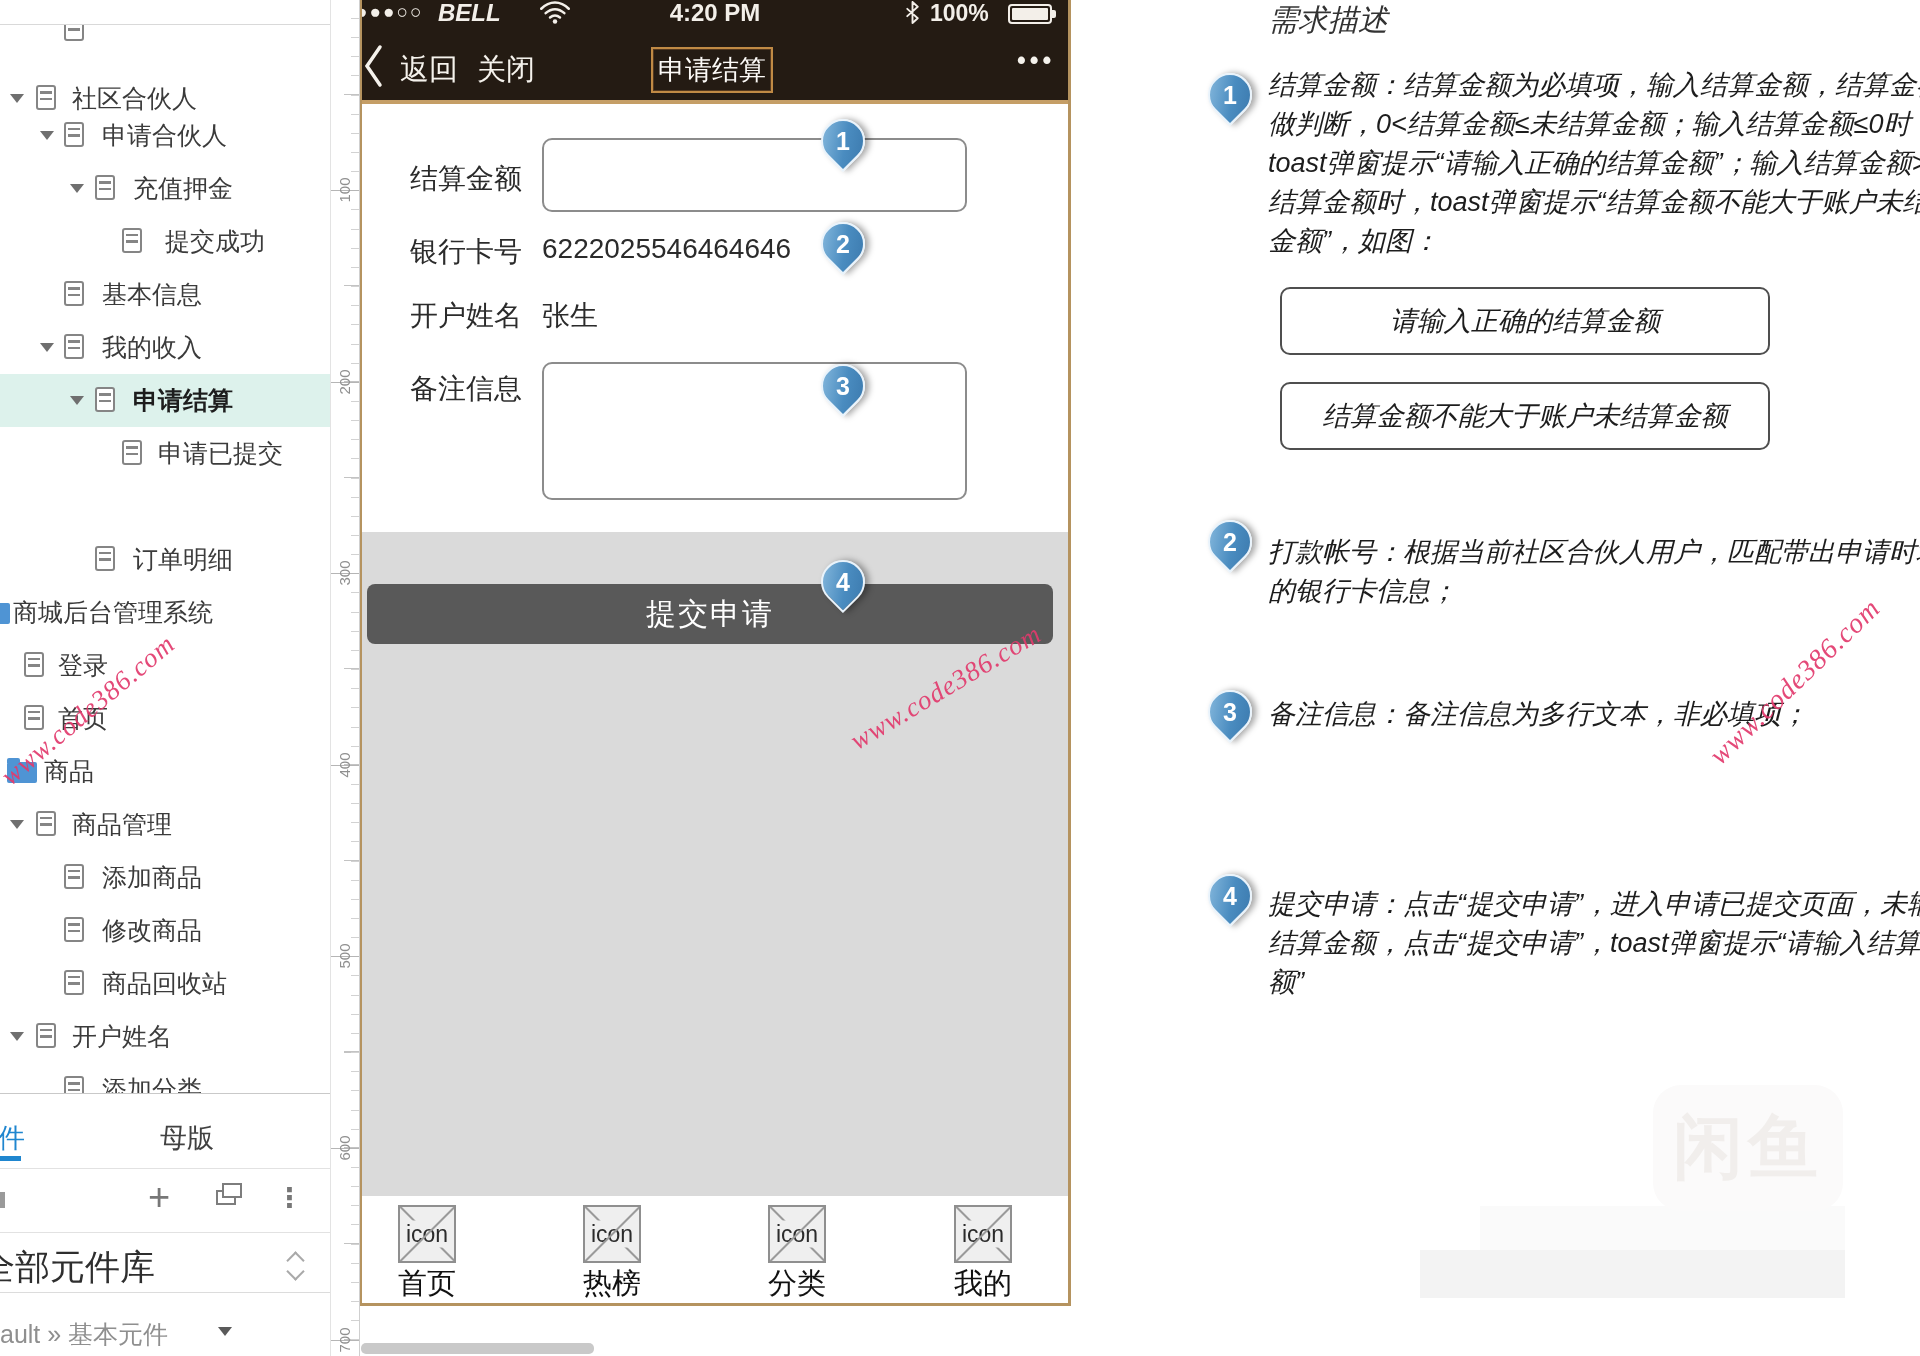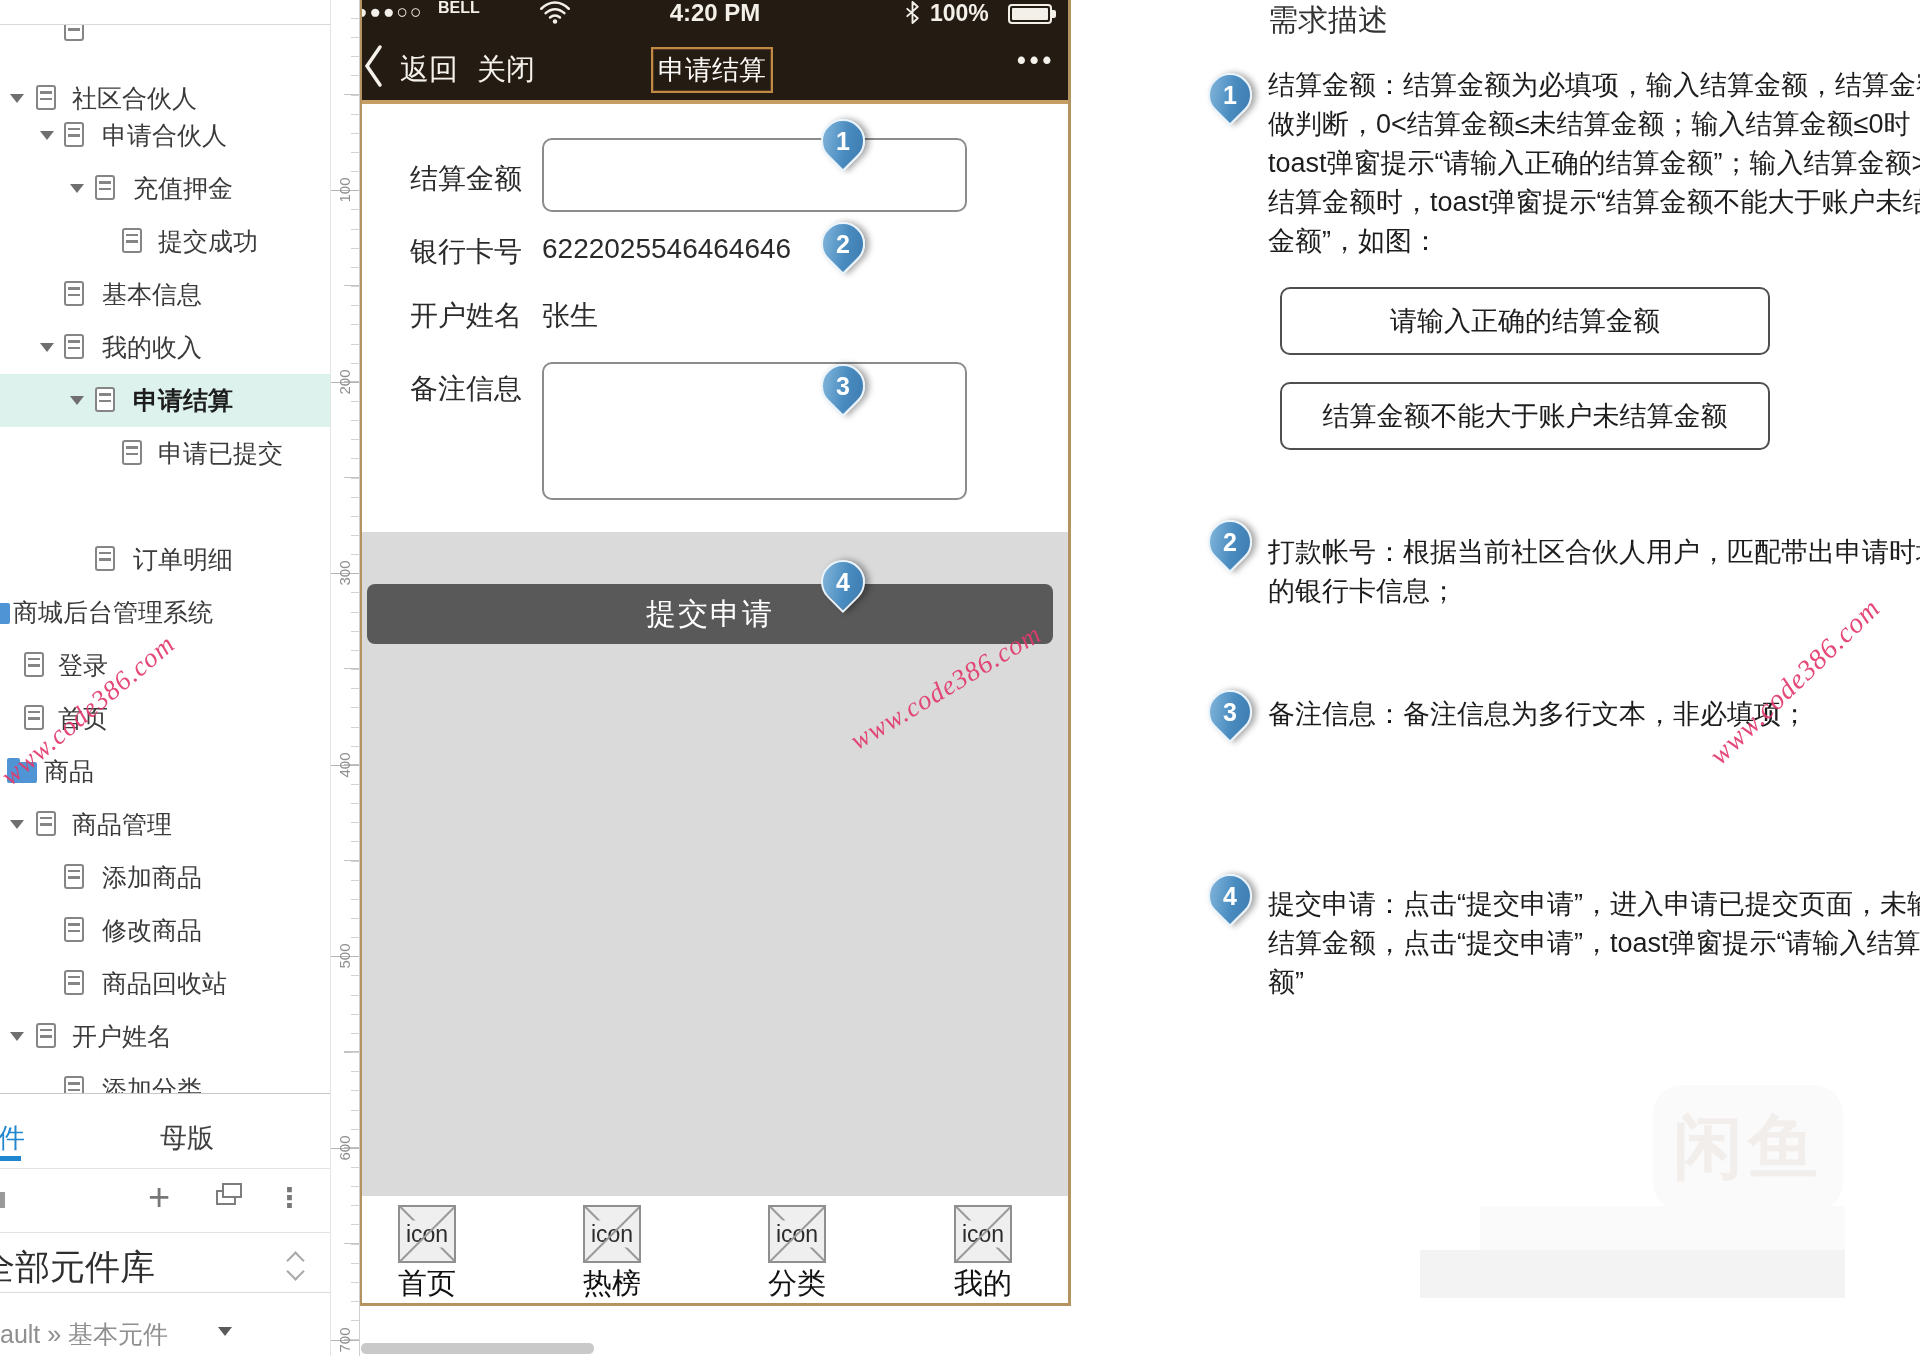--- a/index.html
+++ b/index.html
@@ -52,21 +52,21 @@
     background-position:right 17.7px,right 94.3px;
     background-repeat:no-repeat;}
   .rtick{position:absolute;right:0;width:28px;height:1px;background:#b5b5b5;}
   .rlabel{position:absolute;left:-9px;width:44px;height:16px;text-align:center;font-size:15px;color:#8f8f8f;transform:rotate(-90deg);white-space:nowrap;}
 
   
   #phone{position:absolute;left:360px;top:0;width:706px;height:1303px;background:#dadada;
     border-left:2px solid #b5935f;border-right:3px solid #b5935f;border-bottom:3px solid #b5935f;overflow:hidden;}
   .ph-header{position:absolute;left:0;top:0;width:706px;height:100px;background:#241b13;border-bottom:4px solid #c59e66;}
   .st-dots{position:absolute;left:-6px;top:1px;font-size:19px;letter-spacing:2px;color:#f3efe9;}
-  .st-carrier{position:absolute;left:76px;top:-1px;font-size:16px;font-weight:bold;color:#f3efe9;}
+  .st-carrier{position:absolute;left:76px;top:-1px;font-size:24px;font-weight:bold;color:#f3efe9;font-style:italic;}
   .st-wifi{position:absolute;left:178px;top:1px;}
   .st-time{position:absolute;left:0;top:-1px;width:706px;text-align:center;font-size:24px;font-weight:bold;color:#f3efe9;}
   .st-bt{position:absolute;left:543px;top:1px;}
   .st-batt-pct{position:absolute;left:568px;top:0;font-size:23px;font-weight:bold;color:#f3efe9;}
   .st-batt{position:absolute;left:646px;top:4px;width:44px;height:20px;border:2px solid #f3efe9;border-radius:4px;box-sizing:border-box;}
   .st-batt::before{content:"";position:absolute;left:2px;top:2px;right:2px;bottom:2px;background:#f3efe9;border-radius:1px;}
   .st-batt::after{content:"";position:absolute;right:-6px;top:4px;width:4px;height:8px;background:#f3efe9;border-radius:0 2px 2px 0;}
   .nav-chev{position:absolute;left:2px;top:44px;}
   .nav-back{position:absolute;left:38px;top:50px;font-size:29px;color:#f5f2ec;white-space:nowrap;}
   .nav-close{position:absolute;left:115px;top:50px;font-size:29px;color:#f5f2ec;white-space:nowrap;}
@@ -88,21 +88,21 @@
   .tb-label{position:absolute;top:68px;width:120px;text-align:center;font-size:29px;color:#111;white-space:nowrap;}
 
   
   .pin{position:absolute;width:44px;height:44px;border-radius:50% 50% 50% 0;transform:rotate(-45deg);
     background:linear-gradient(145deg,#8cbde0 0%,#4a8cc0 55%,#3a78ac 100%);
     border:2px solid #e9f3fb;box-shadow:3px 3px 6px rgba(0,0,0,.35);box-sizing:border-box;}
   .pin span{position:absolute;left:0;top:0;width:40px;height:40px;display:flex;align-items:center;justify-content:center;
     transform:rotate(45deg);color:#fff;font-size:25px;font-weight:bold;}
 
   
-  #spec{position:absolute;left:1240px;top:0;width:680px;height:1008px;overflow:hidden;}
+  #spec{position:absolute;left:1240px;top:0;width:680px;height:1008px;overflow:hidden;font-style:italic;}
   .sp-heading{position:absolute;left:28px;top:0;font-size:30px;color:#333;white-space:nowrap;}
   .sp-note{position:absolute;left:28px;font-size:27px;line-height:39px;color:#1d1d1d;white-space:nowrap;}
   .sp-toast{position:absolute;left:40px;width:490px;height:68px;background:#fff;border:2px solid #4f4f4f;border-radius:10px;box-sizing:border-box;
     display:flex;align-items:center;justify-content:center;font-size:27px;color:#1d1d1d;white-space:nowrap;}
 
   
   .wm{position:absolute;font-family:"Liberation Serif","DejaVu Serif",serif;font-style:italic;font-size:27px;
     color:#e23a6d;opacity:.92;white-space:nowrap;letter-spacing:1px;z-index:40;}
   .wm1{left:-5px;top:768px;transform:rotate(-40deg);transform-origin:left top;}
   .wm2{left:845px;top:730px;transform:rotate(-31deg);transform-origin:left top;}
@@ -140,21 +140,21 @@
       </div>
 
       <div class="trow" style="top:137px">
         <span class="tarrow" style="left:70px"></span>
         <span class="pgicon" style="left:95px"></span>
         <span class="tlabel" style="left:133px">充值押金</span>
       </div>
 
       <div class="trow" style="top:190px">
         <span class="pgicon" style="left:122px"></span>
-        <span class="tlabel" style="left:158px">提交成功</span>
+        <span class="tlabel" style="left:165px">提交成功</span>
       </div>
 
       <div class="trow" style="top:243px">
         <span class="pgicon" style="left:64px"></span>
         <span class="tlabel" style="left:102px">基本信息</span>
       </div>
 
       <div class="trow" style="top:296px">
         <span class="tarrow" style="left:40px"></span>
         <span class="pgicon" style="left:64px"></span>

